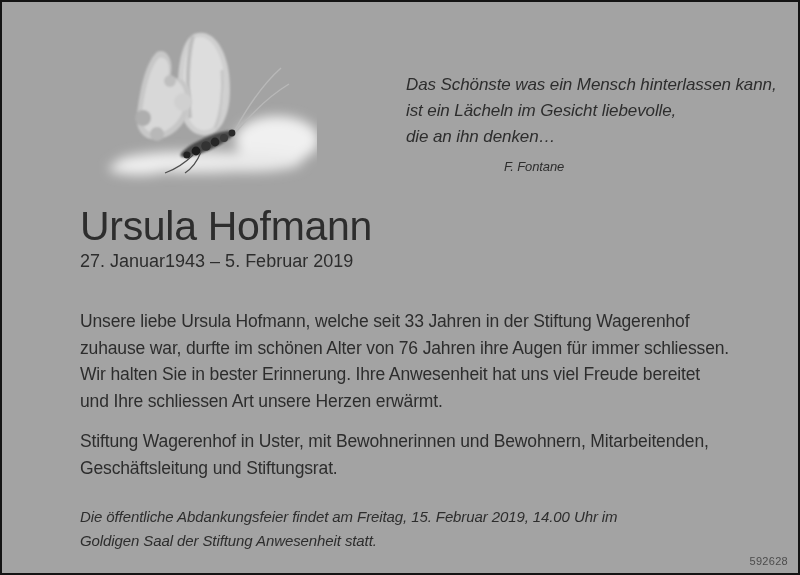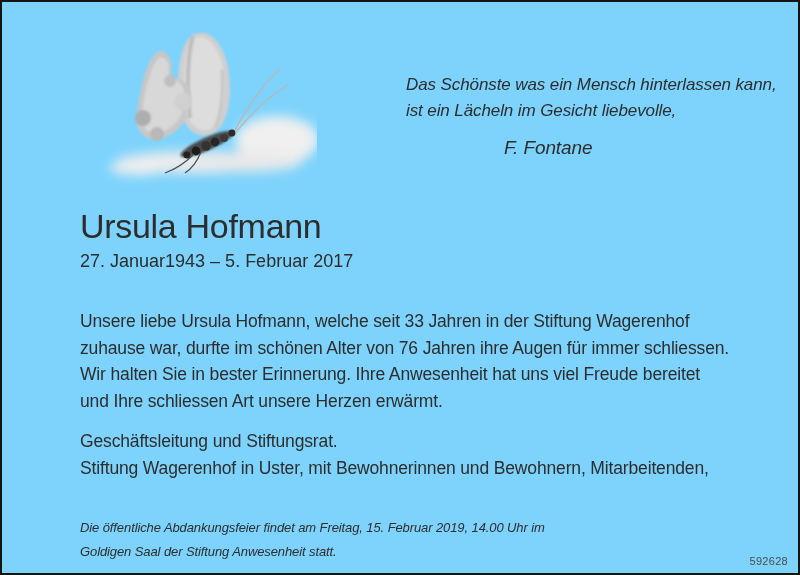--- a/index.html
+++ b/index.html
@@ -1,21 +1,21 @@
 <!DOCTYPE html>
 <html><head>
 <meta charset="utf-8">
 <style>
   * { margin: 0; padding: 0; box-sizing: border-box; }
   html, body { background: #e8e8e8; }
   .page {
     position: relative;
     width: 800px;
     height: 575px;
-    background: #7dd3fc;
+    background: #a3a3a3;
     border: 2px solid #141414;
     overflow: hidden;
     font-family: "Liberation Sans", sans-serif;
     color: #2d2d2d;
   }
   .artwork {
     position: absolute;
     left: 95px;
     top: 20px;
     width: 220px;
@@ -25,29 +25,29 @@
     position: absolute;
     left: 404px;
     top: 70px;
     font-style: italic;
     font-size: 17px;
     line-height: 26px;
     letter-spacing: -0.1px;
     white-space: nowrap;
   }
   .quote-attribution {
-    margin-top: 11px;
+    margin-top: 4px;
     padding-left: 98px;
-    font-size: 19px;
+    font-size: 13px;
   }
   .name {
     position: absolute;
     left: 78px;
     top: 205px;
-    font-size: 34px;
+    font-size: 41px;
     line-height: 38px;
     letter-spacing: -0.3px;
     white-space: nowrap;
   }
   .dates {
     position: absolute;
     left: 78px;
     top: 247px;
     font-size: 18px;
     line-height: 24px;
@@ -61,25 +61,24 @@
     letter-spacing: -0.15px;
     white-space: nowrap;
   }
   .par1 { top: 306px; }
   .par2 { top: 426px; }
   .funeral {
     position: absolute;
     left: 78px;
     top: 503px;
     font-style: italic;
-    font-size: 13px;
+    font-size: 15px;
     line-height: 24px;
     letter-spacing: -0.1px;
     white-space: nowrap;
-    margin-top: 11px;
   }
   .ref-number {
     position: absolute;
     right: 10px;
     bottom: 6px;
     font-size: 11px;
     letter-spacing: 0.3px;
     color: #4c4c4c;
   }
 </style>
@@ -143,36 +142,37 @@
       <g stroke="#4d4d4d" stroke-width="1.2" fill="none">
         <path d="M96,133 C88,141 79,147 68,151"></path>
         <path d="M104,130 C100,140 94,147 88,151"></path>
       </g>
     </svg>
   </div>
 
   <div class="quote">
     <div>Das Schönste was ein Mensch hinterlassen kann,</div>
     <div>ist ein Lächeln im Gesicht liebevolle,</div>
+    <div>die an ihn denken…</div>
     <div class="quote-attribution">F. Fontane</div>
   </div>
 
   <div class="name">Ursula Hofmann</div>
-  <div class="dates">27. Januar1943 – 5. Februar 2017</div>
+  <div class="dates">27. Januar1943 – 5. Februar 2019</div>
 
   <div class="body-par par1">
     <div>Unsere liebe Ursula Hofmann, welche seit 33 Jahren in der Stiftung Wagerenhof</div>
     <div>zuhause war, durfte im schönen Alter von 76 Jahren ihre Augen für immer schliessen.</div>
     <div>Wir halten Sie in bester Erinnerung. Ihre Anwesenheit hat uns viel Freude bereitet</div>
     <div>und Ihre schliessen Art unsere Herzen erwärmt.</div>
   </div>
 
   <div class="body-par par2">
+    <div>Stiftung Wagerenhof in Uster, mit Bewohnerinnen und Bewohnern, Mitarbeitenden,</div>
     <div>Geschäftsleitung und Stiftungsrat.</div>
-    <div>Stiftung Wagerenhof in Uster, mit Bewohnerinnen und Bewohnern, Mitarbeitenden,</div>
   </div>
 
   <div class="funeral">
     <div>Die öffentliche Abdankungsfeier findet am Freitag, 15. Februar 2019, 14.00 Uhr im</div>
     <div>Goldigen Saal der Stiftung Anwesenheit statt.</div>
   </div>
 
   <div class="ref-number">592628</div>
 
 </div>

